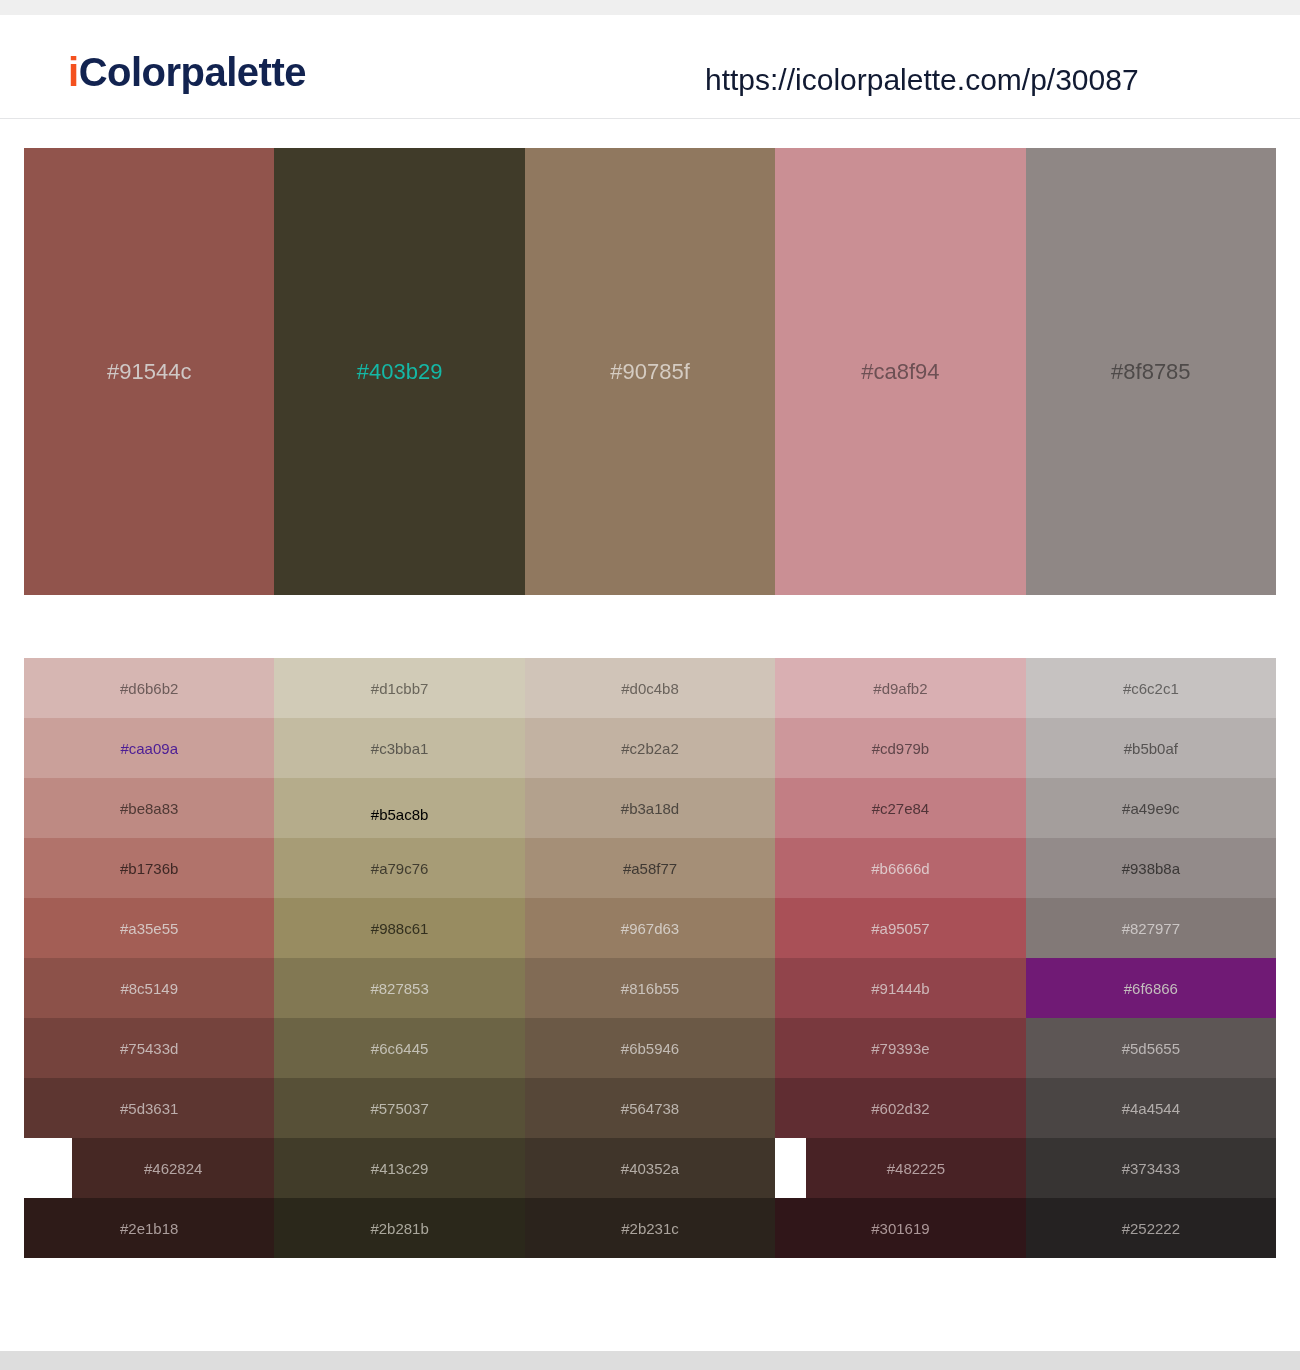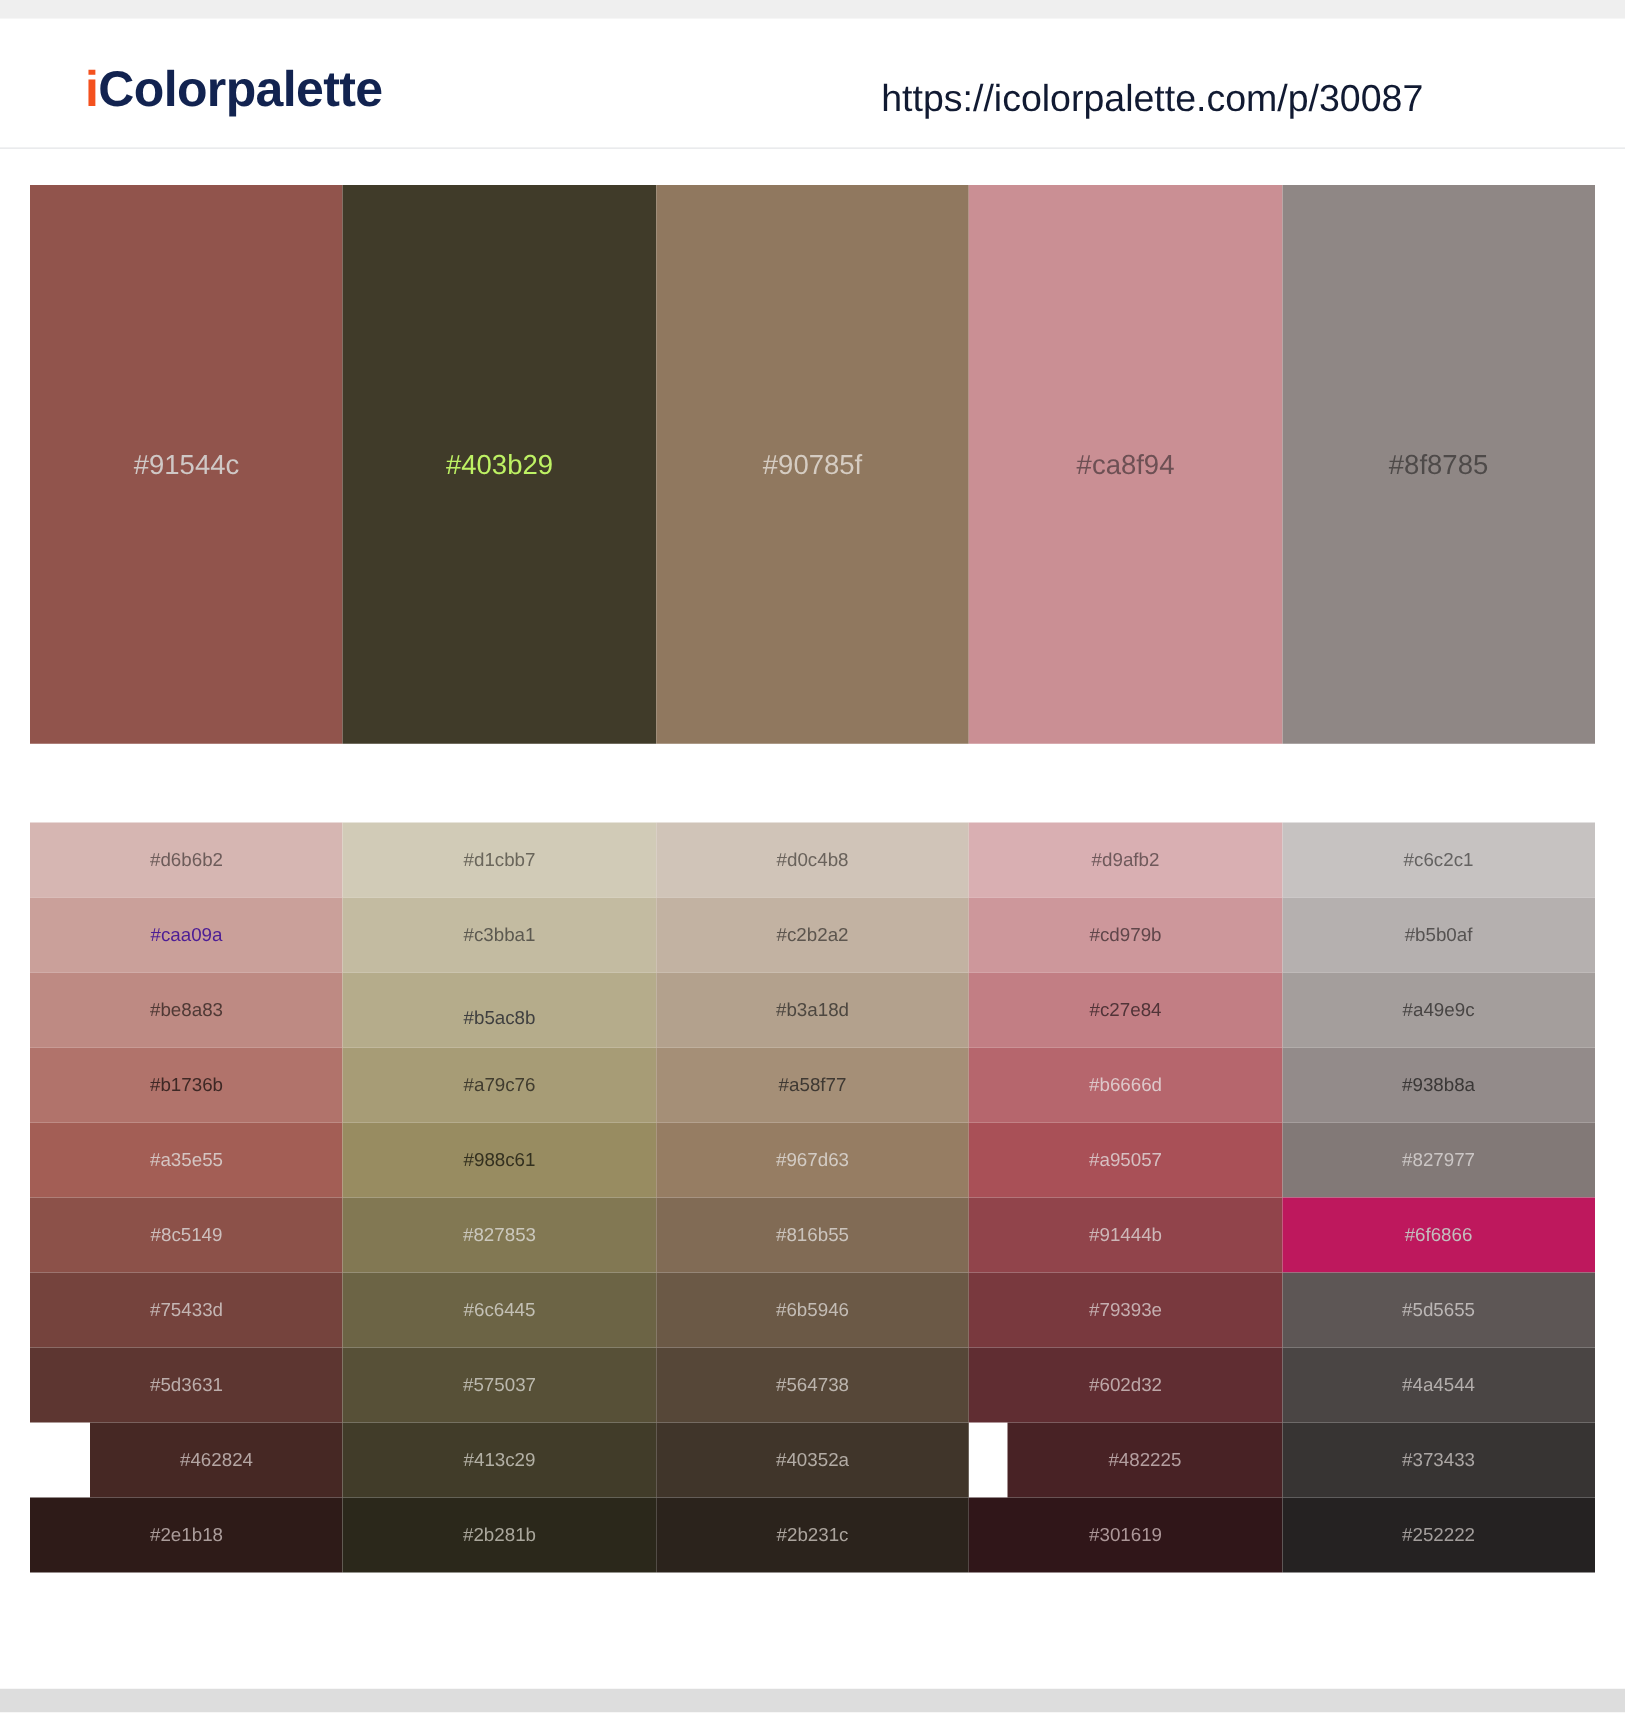--- a/index.html
+++ b/index.html
@@ -125,21 +125,21 @@
   <div class="header">
     <div class="brand"><span class="brand-i">i</span><span class="brand-rest">Colorpalette</span></div>
     <div class="header-url">https://icolorpalette.com/p/30087</div>
   </div>
 
   <div class="swatch-row">
       <div class="swatch" style="background: rgb(145, 84, 76);">
         <span style="color: rgb(207, 200, 198);">#91544c</span>
       </div>
       <div class="swatch" style="background: rgb(64, 59, 41);">
-        <span style="color: #bef264;">#403b29</span>
+        <span style="color: #14b8a6;">#403b29</span>
       </div>
       <div class="swatch" style="background: rgb(144, 120, 95);">
         <span style="color: rgb(213, 204, 194);">#90785f</span>
       </div>
       <div class="swatch" style="background: rgb(202, 143, 148);">
         <span style="color: rgb(109, 80, 84);">#ca8f94</span>
       </div>
       <div class="swatch" style="background: rgb(143, 135, 133);">
         <span style="color: rgb(78, 74, 73);">#8f8785</span>
       </div>
@@ -179,21 +179,21 @@
         </div>
       </div>
       <div class="shade-col">
         <div class="shade-cell" style="background: rgb(209, 203, 183);">
           <span style="color: rgb(106, 102, 91);">#d1cbb7</span>
         </div>
         <div class="shade-cell" style="background: rgb(195, 187, 161);">
           <span style="color: rgb(92, 89, 80);">#c3bba1</span>
         </div>
         <div class="shade-cell" style="background: rgb(181, 172, 139);">
-          <span style="color: #404040; margin-top: 13px;">#b5ac8b</span>
+          <span style="color: #000000; margin-top: 13px;">#b5ac8b</span>
         </div>
         <div class="shade-cell" style="background: rgb(167, 156, 118);">
           <span style="color: rgb(64, 60, 47);">#a79c76</span>
         </div>
         <div class="shade-cell" style="background: rgb(152, 140, 97);">
           <span style="color: rgb(51, 48, 31);">#988c61</span>
         </div>
         <div class="shade-cell" style="background: rgb(130, 120, 83);">
           <span style="color: rgb(203, 200, 189);">#827853</span>
         </div>
@@ -283,21 +283,21 @@
         </div>
         <div class="shade-cell" style="background: rgb(164, 158, 156);">
           <span style="color: rgb(72, 69, 68);">#a49e9c</span>
         </div>
         <div class="shade-cell" style="background: rgb(147, 139, 138);">
           <span style="color: rgb(58, 55, 54);">#938b8a</span>
         </div>
         <div class="shade-cell" style="background: rgb(130, 121, 119);">
           <span style="color: rgb(203, 198, 197);">#827977</span>
         </div>
-        <div class="shade-cell" style="background: #be185d;">
+        <div class="shade-cell" style="background: #701a75;">
           <span style="color: rgb(195, 190, 189);">#6f6866</span>
         </div>
         <div class="shade-cell" style="background: rgb(93, 86, 85);">
           <span style="color: rgb(187, 182, 181);">#5d5655</span>
         </div>
         <div class="shade-cell" style="background: rgb(74, 69, 68);">
           <span style="color: rgb(179, 174, 172);">#4a4544</span>
         </div>
         <div class="shade-cell" style="background: rgb(55, 52, 51);">
           <span style="color: rgb(171, 166, 164);">#373433</span>

